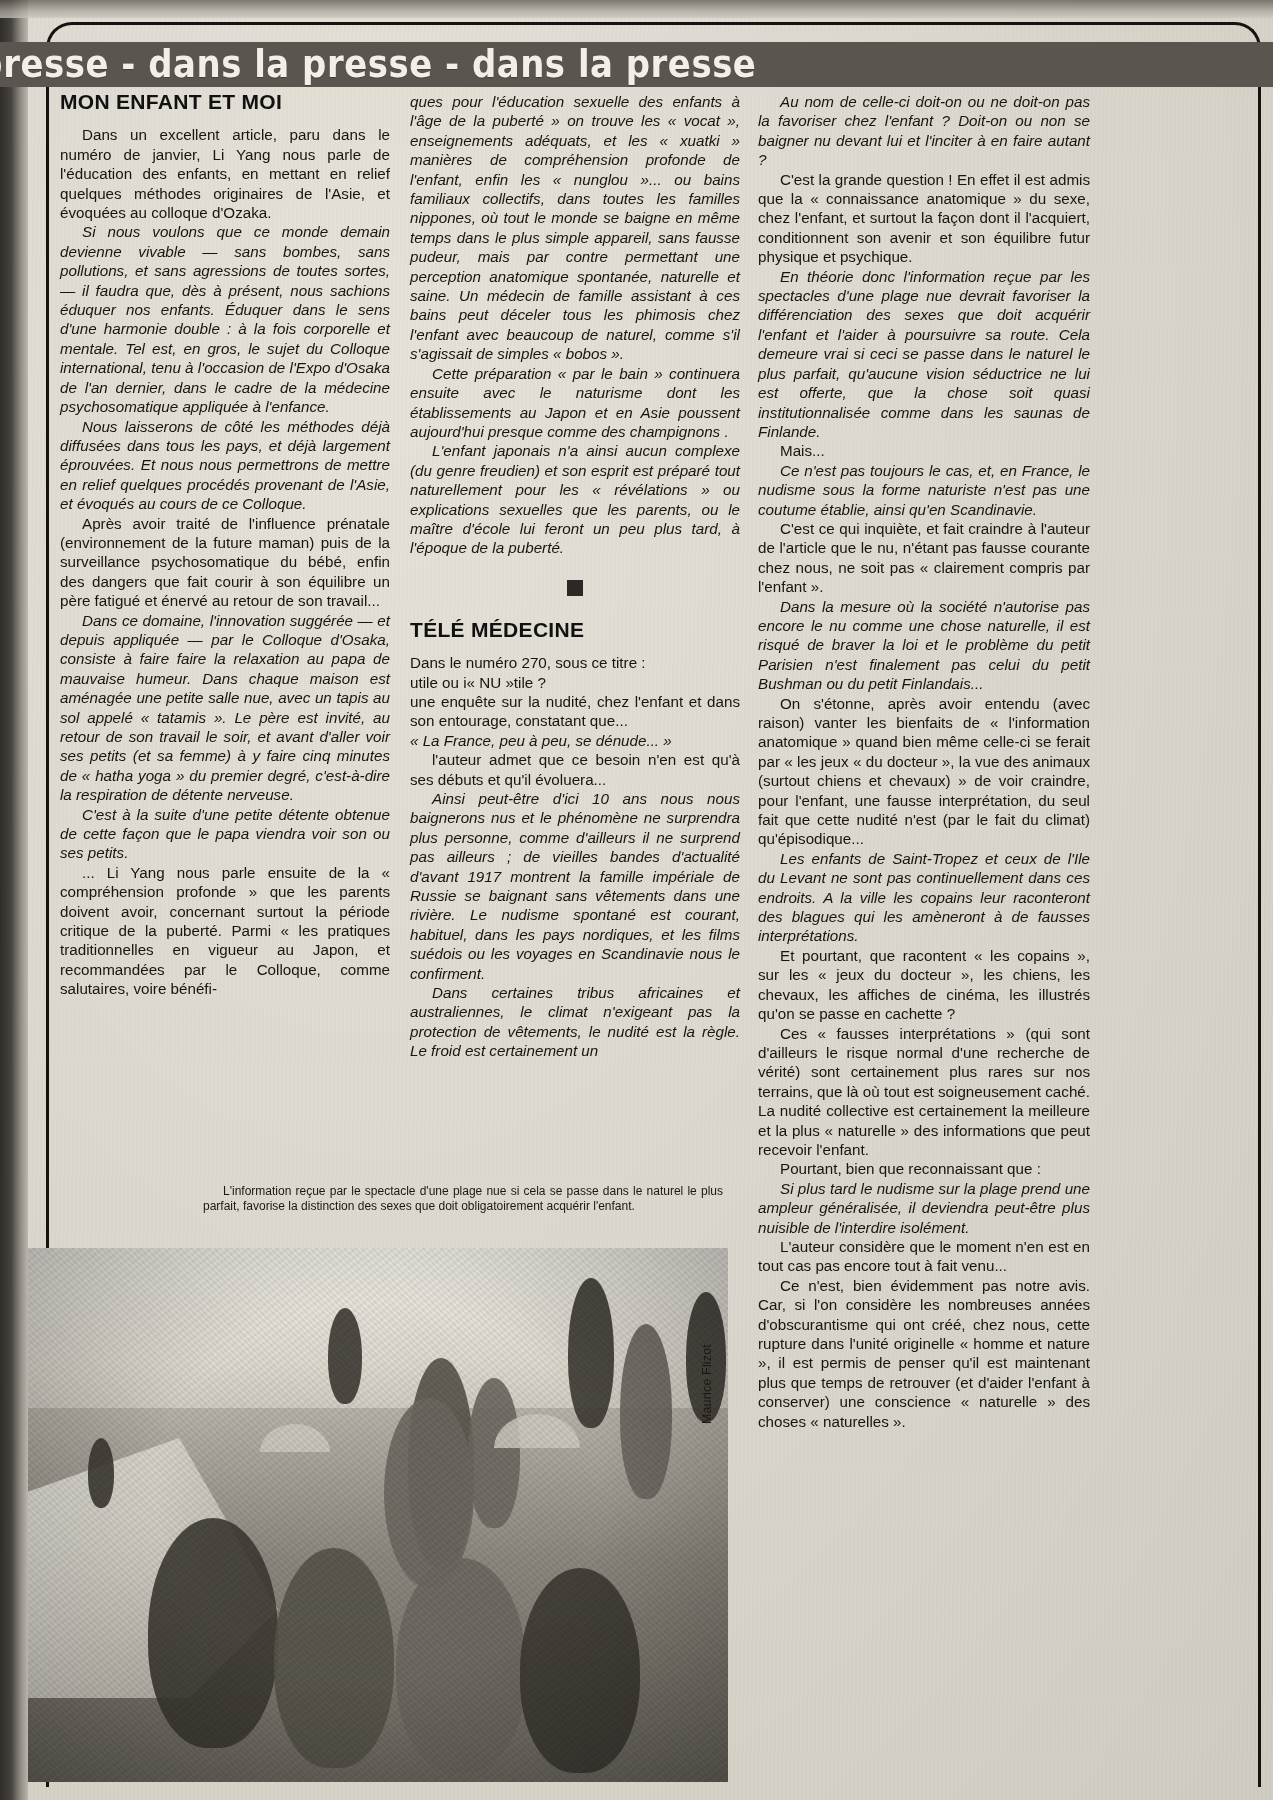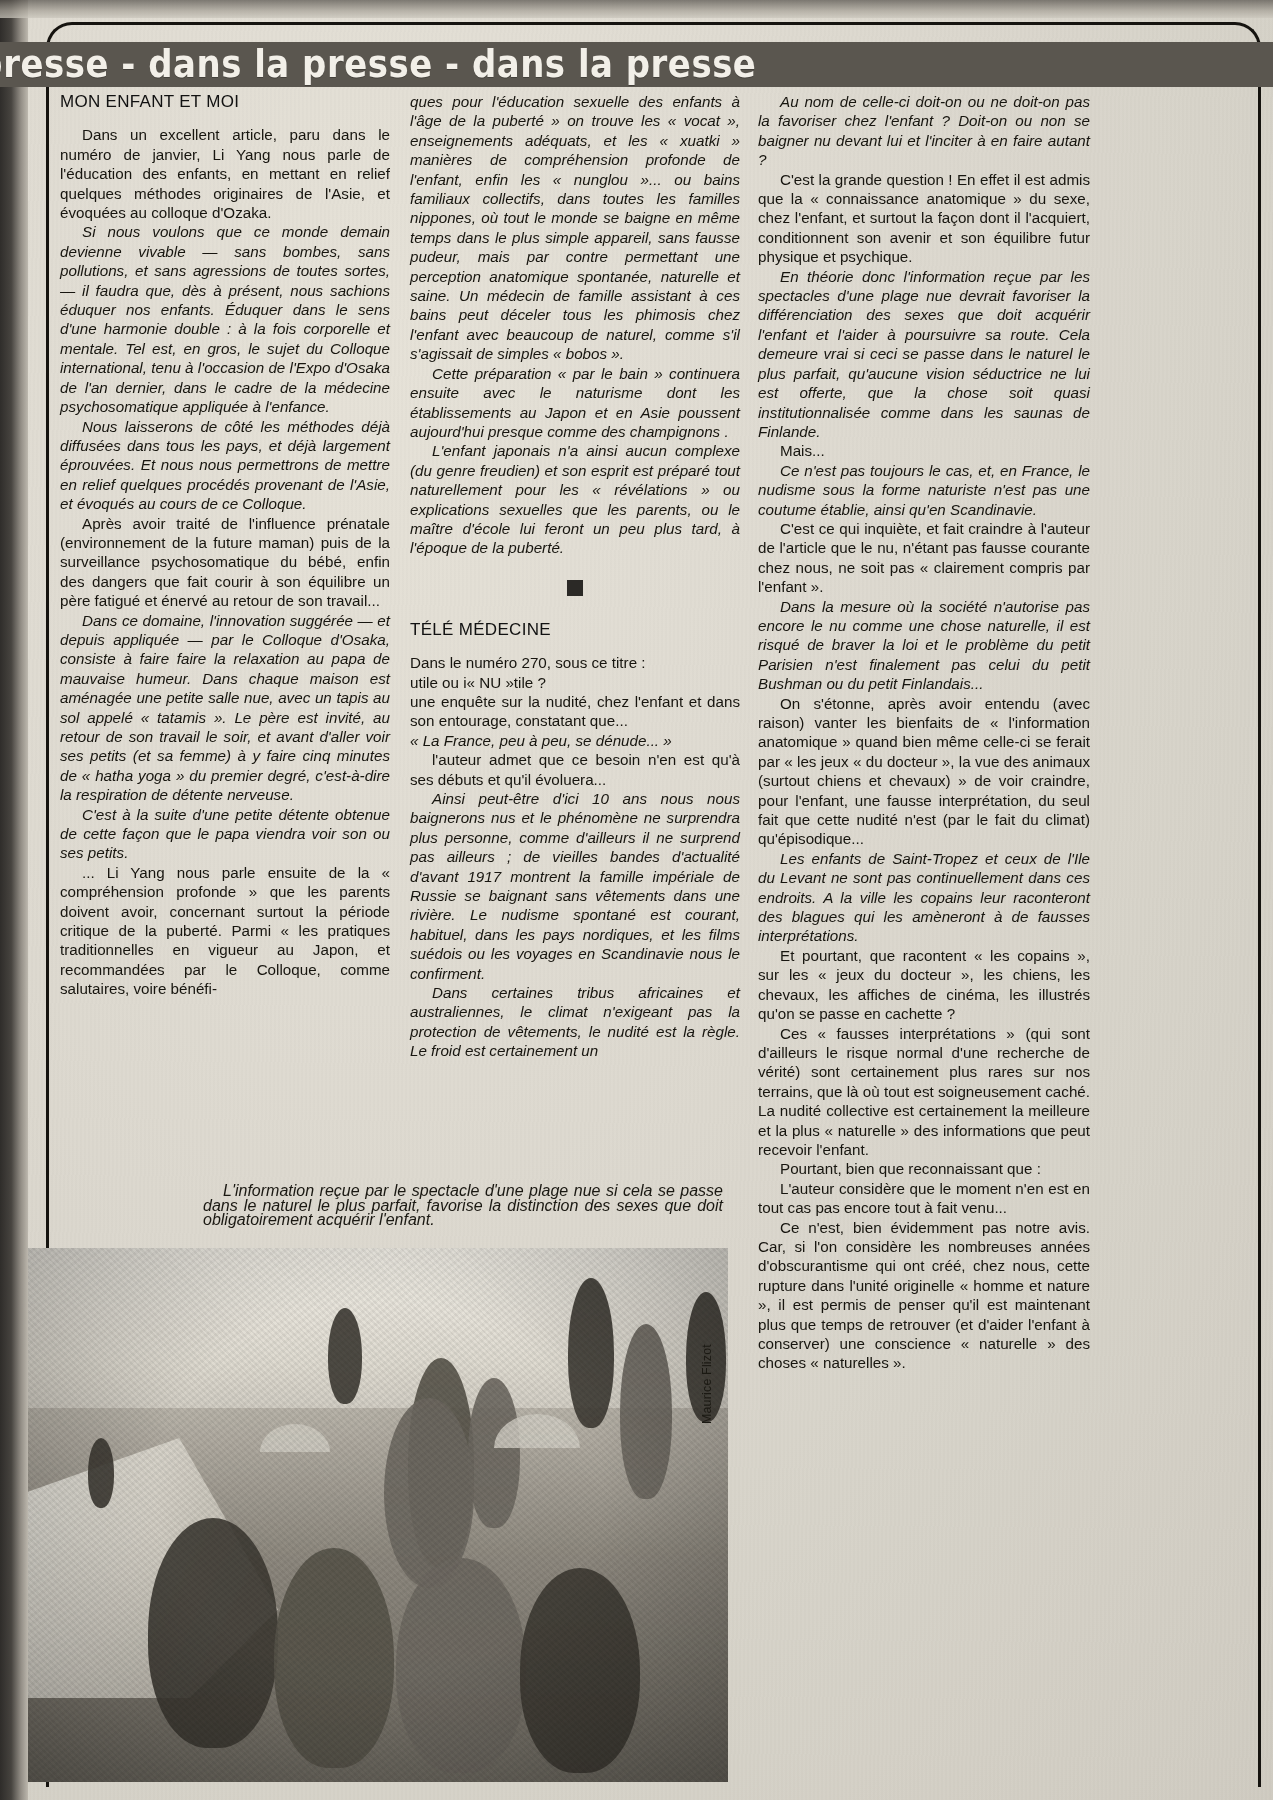--- a/index.html
+++ b/index.html
@@ -71,41 +71,41 @@
     color:#17150f;
     text-align:justify;
     text-justify:inter-word;
     hyphens:none;
   }
   #col1{left:60px;top:92px;width:330px;}
   #col2{left:410px;top:92px;width:330px;}
   #col3{left:758px;top:92px;width:332px;}
 
   h2.sec{
-    font-size:17px;
-    font-weight:normal;
+    font-size:21px;
+    font-weight:bold;
     letter-spacing:.3px;
     margin:0 0 14px 0;
     text-align:left;
     color:#111;
   }
   p{margin:0 0 0 0;text-indent:22px;}
   p.noind{text-indent:0;}
   p.it{font-style:italic;}
   p.gap{margin-top:0;}
   p.ctr{text-align:left;text-indent:0;}
   .bullet{
     width:16px;height:16px;background:#2b2926;
     margin:22px auto 24px auto;
   }
 
   
   .caption{
     position:absolute;left:203px;top:1184px;width:520px;
-    font-size:16px;line-height:14.6px;font-style:italic;
+    font-size:12px;line-height:14.6px;
     color:#1a1812;text-align:justify;
   }
   .caption .ind{text-indent:20px;display:block;}
 
   
   .photo{
     position:absolute;left:28px;top:1248px;width:700px;height:534px;
     background:#9a968e;
     overflow:hidden;
   }
@@ -196,20 +196,21 @@
     <p class="it">En théorie donc l'information reçue par les spectacles d'une plage nue devrait favoriser la différenciation des sexes que doit acquérir l'enfant et l'aider à poursuivre sa route. Cela demeure vrai si ceci se passe dans le naturel le plus parfait, qu'aucune vision séductrice ne lui est offerte, que la chose soit quasi institutionnalisée comme dans les saunas de Finlande.</p>
     <p>Mais...</p>
     <p class="it">Ce n'est pas toujours le cas, et, en France, le nudisme sous la forme naturiste n'est pas une coutume établie, ainsi qu'en Scandinavie.</p>
     <p class="gap">C'est ce qui inquiète, et fait craindre à l'auteur de l'article que le nu, n'étant pas fausse courante chez nous, ne soit pas « clairement compris par l'enfant ».</p>
     <p class="it">Dans la mesure où la société n'autorise pas encore le nu comme une chose naturelle, il est risqué de braver la loi et le problème du petit Parisien n'est finalement pas celui du petit Bushman ou du petit Finlandais...</p>
     <p class="gap">On s'étonne, après avoir entendu (avec raison) vanter les bienfaits de « l'information anatomique » quand bien même celle-ci se ferait par « les jeux « du docteur », la vue des animaux (surtout chiens et chevaux) » de voir craindre, pour l'enfant, une fausse interprétation, du seul fait que cette nudité n'est (par le fait du climat) qu'épisodique...</p>
     <p class="it">Les enfants de Saint-Tropez et ceux de l'Ile du Levant ne sont pas continuellement dans ces endroits. A la ville les copains leur raconteront des blagues qui les amèneront à de fausses interprétations.</p>
     <p class="gap">Et pourtant, que racontent « les copains », sur les « jeux du docteur », les chiens, les chevaux, les affiches de cinéma, les illustrés qu'on se passe en cachette ?</p>
     <p>Ces « fausses interprétations » (qui sont d'ailleurs le risque normal d'une recherche de vérité) sont certainement plus rares sur nos terrains, que là où tout est soigneusement caché. La nudité collective est certainement la meilleure et la plus « naturelle » des informations que peut recevoir l'enfant.</p>
     <p>Pourtant, bien que reconnaissant que :</p>
+    <p class="it">Si plus tard le nudisme sur la plage prend une ampleur généralisée, il deviendra peut-être plus nuisible de l'interdire isolément.</p>
     <p>L'auteur considère que le moment n'en est en tout cas pas encore tout à fait venu...</p>
     <p>Ce n'est, bien évidemment pas notre avis. Car, si l'on considère les nombreuses années d'obscurantisme qui ont créé, chez nous, cette rupture dans l'unité originelle « homme et nature », il est permis de penser qu'il est maintenant plus que temps de retrouver (et d'aider l'enfant à conserver) une conscience « naturelle » des choses « naturelles ».</p>
   </div>
 
   <div class="caption">
     <span class="ind">L'information reçue par le spectacle d'une plage nue si cela se passe dans le naturel le plus parfait, favorise la distinction des sexes que doit obligatoirement acquérir l'enfant.</span>
   </div>
 
   <div class="photo">
     <div class="sky"></div>

